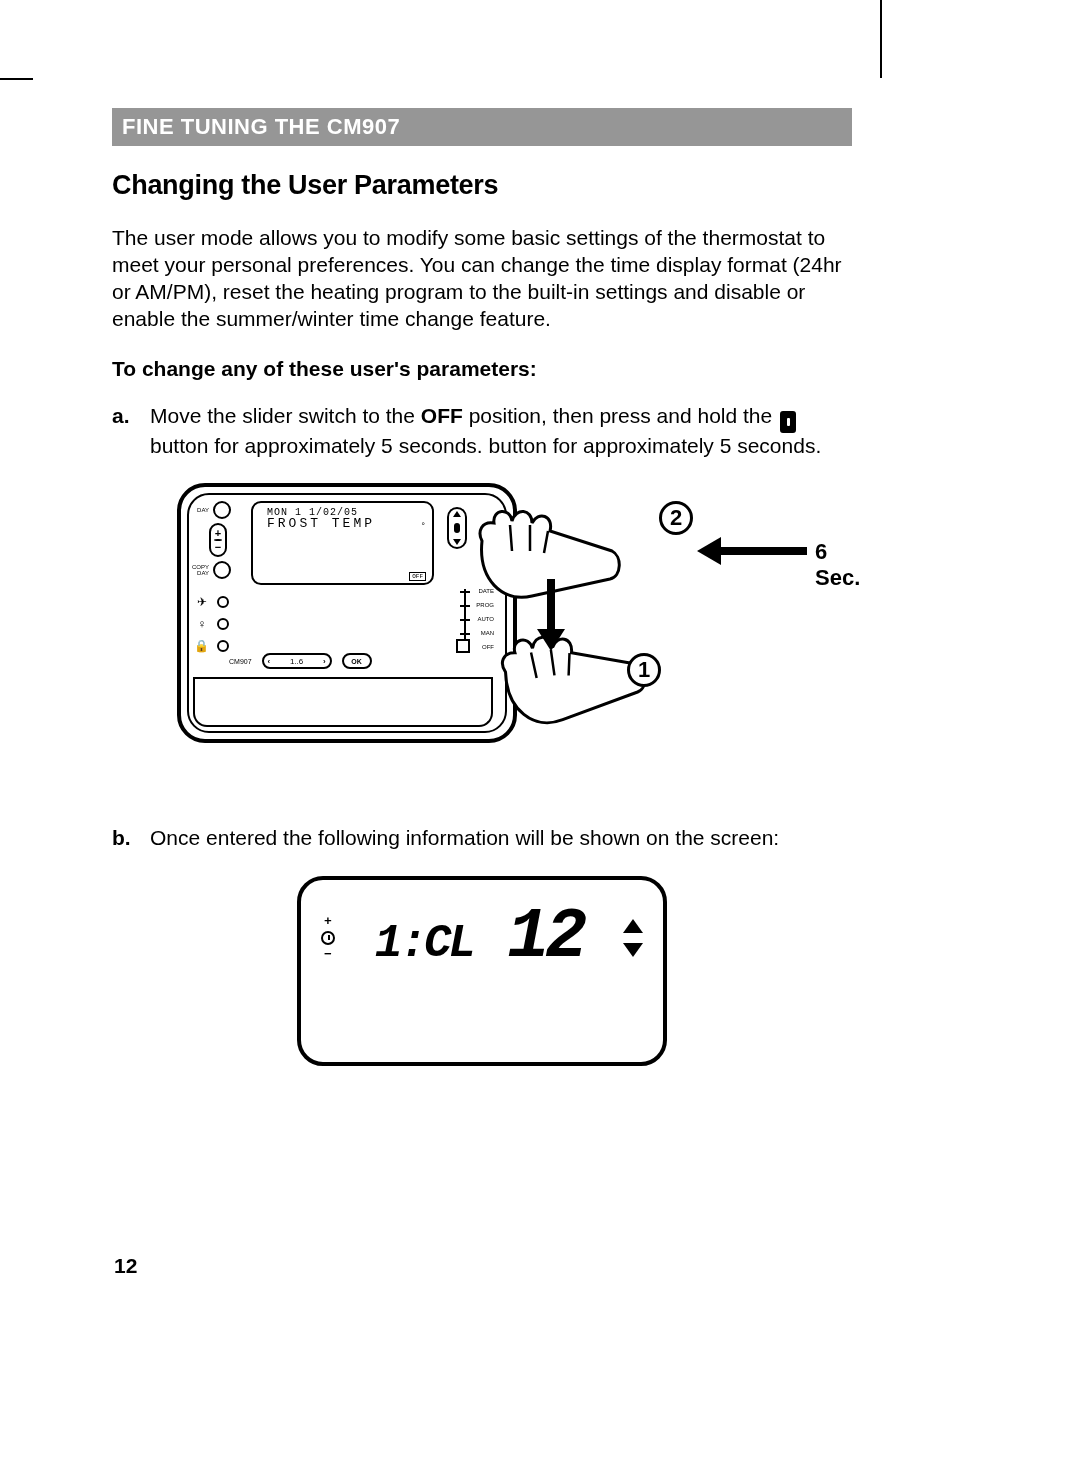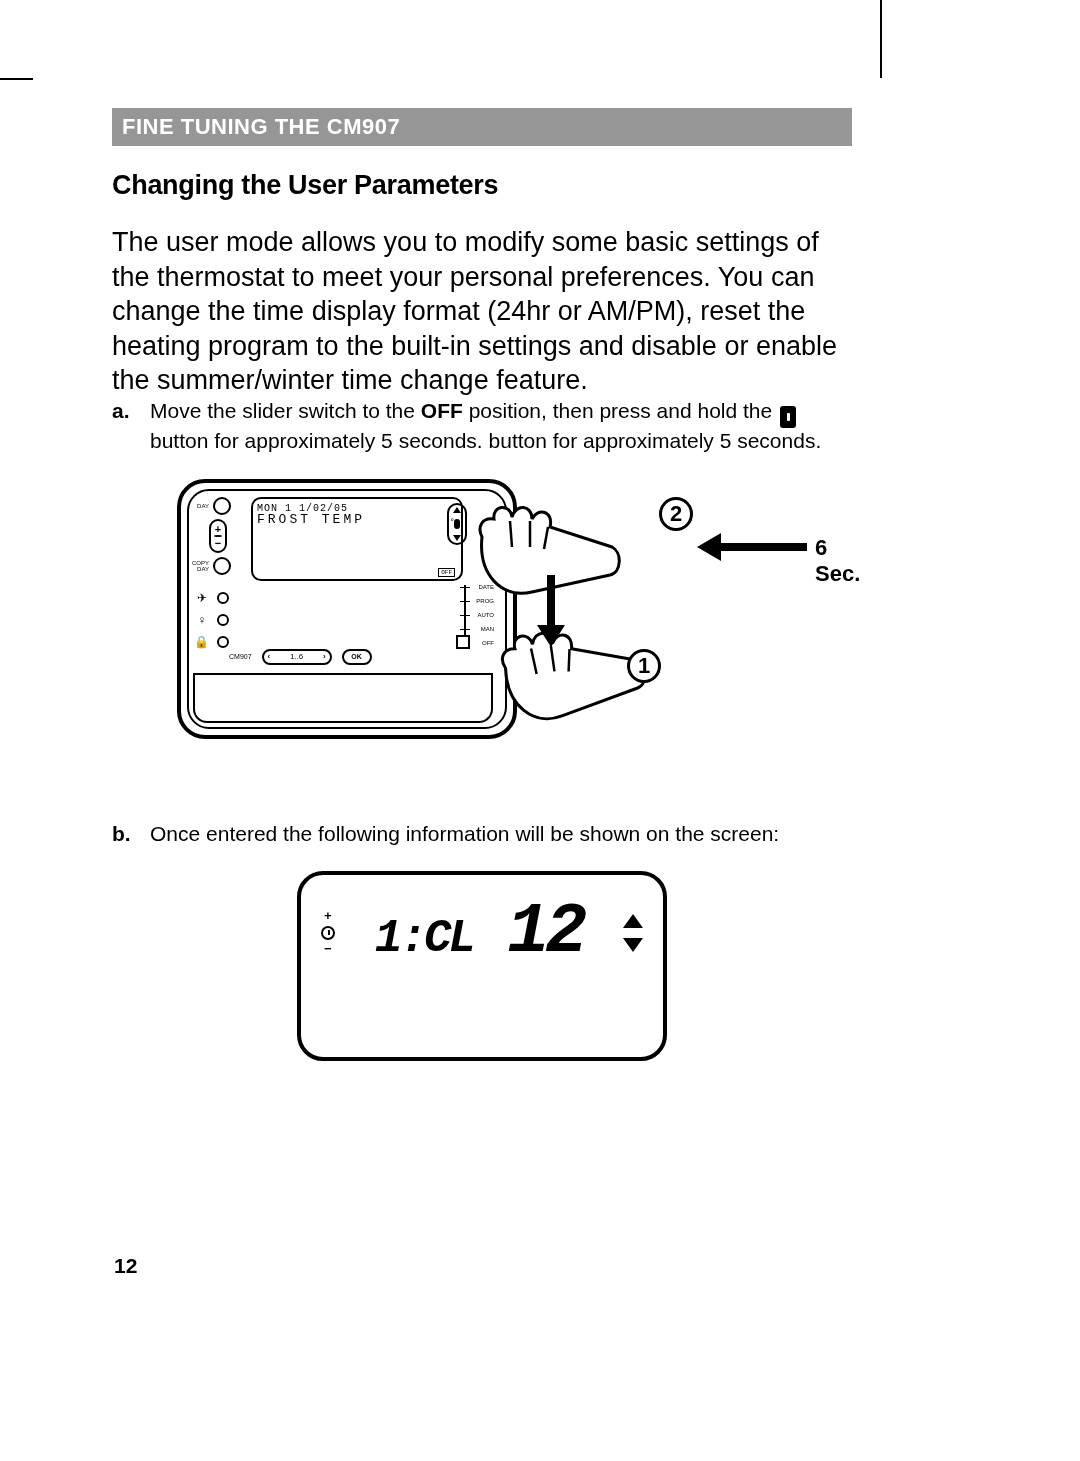--- a/index.html
+++ b/index.html
@@ -9,21 +9,21 @@
   
   .crop-top-right { position:absolute; left:880px; top:0; width:2px; height:78px; background:#000; }
   .crop-top-left  { position:absolute; left:0; top:78px; width:33px; height:2px; background:#000; }
 
   .content { position:absolute; left:112px; top:108px; width:740px; }
 
   .section-bar { background:#969696; color:#fff; font-weight:bold; font-size:22px; letter-spacing:0.5px; padding:6px 10px 6px 10px; margin-bottom:24px; }
 
   h2.sub { font-weight:bold; font-size:27px; margin-bottom:24px; letter-spacing:-0.3px; }
 
-  p.body { font-size:27px; line-height:1.28; }
+  p.body { font-size:21px; line-height:1.28; margin-bottom:24px; }
 
   p.lead { font-weight:bold; font-size:21px; margin-bottom:22px; }
 
   ol.steps { list-style:none; margin-left:0; padding-left:0; }
   ol.steps > li { display:flex; gap:10px; font-size:21px; line-height:1.28; margin-bottom:24px; }
   ol.steps > li .mk { font-weight:bold; min-width:28px; }
   ol.steps > li .txt { flex:1; }
   ol.steps b { font-weight:bold; }
 
   .i-btn { display:inline-flex; align-items:center; justify-content:center; width:16px; height:22px; border:2px solid #000; border-radius:3px; background:#000; color:#fff; font-size:13px; font-weight:bold; vertical-align:-3px; margin:0 2px; }
@@ -42,21 +42,21 @@
   .sbtn .lbl { font-size:6px; text-align:right; width:18px; line-height:1; }
   .sbtn .ring { width:18px; height:18px; border:2px solid #000; border-radius:50%; display:flex; align-items:center; justify-content:center; }
   .pill { width:18px; height:34px; border:2px solid #000; border-radius:9px; display:flex; flex-direction:column; align-items:center; justify-content:space-between; padding:2px 0; font-size:11px; font-weight:bold; }
   .pill .c { width:8px; height:8px; border:1.5px solid #000; border-radius:50%; }
 
   .icon-row { position:absolute; left:14px; top:108px; display:flex; flex-direction:column; gap:8px; }
   .icon-row > div { display:flex; align-items:center; gap:8px; }
   .dot-sm { width:12px; height:12px; border:2px solid #000; border-radius:50%; }
   .ic { width:14px; height:14px; display:flex; align-items:center; justify-content:center; font-size:12px; }
 
-  .lcd { position:absolute; left:70px; top:14px; width:212px; height:84px; border:2px solid #000; border-radius:10px; padding:4px 4px; font-family:"Courier New",monospace; }
+  .lcd { position:absolute; left:70px; top:14px; width:183px; height:84px; border:2px solid #000; border-radius:10px; padding:4px 14px; font-family:"Courier New",monospace; }
   .lcd .date { font-size:10px; letter-spacing:1px; }
   .lcd .big { display:flex; align-items:baseline; gap:18px; margin-top:2px; }
   .lcd .t1 { font-size:28px; font-weight:bold; font-style:italic; letter-spacing:-2px; }
   .lcd .t2 { font-size:34px; font-weight:bold; font-style:italic; position:relative; }
   .lcd .deg { position:absolute; right:6px; top:18px; font-size:9px; }
   .lcd .sub { font-size:13px; letter-spacing:3px; margin-top:-2px; }
   .lcd .off-tag { position:absolute; right:6px; bottom:2px; font-size:6px; border:1px solid #000; padding:0 2px; }
 
   .temp-pill { position:absolute; left:266px; top:20px; width:20px; height:42px; border:2px solid #000; border-radius:10px; display:flex; flex-direction:column; align-items:center; justify-content:space-between; padding:2px 0; font-size:9px; }
   .temp-pill .tri-up   { width:0;height:0;border-left:4px solid transparent;border-right:4px solid transparent;border-bottom:6px solid #000;}
@@ -121,20 +121,21 @@
   <div class="crop-top-left"></div>
 
   <div class="content">
 
     <div class="section-bar">FINE TUNING THE CM907</div>
 
     <h2 class="sub">Changing the User Parameters</h2>
 
     <p class="body">The user mode allows you to modify some basic settings of the thermostat to meet your personal preferences. You can change the time display format (24hr or AM/PM), reset the heating program to the built-in settings and disable or enable the summer/winter time change feature.</p>
 
+    <p class="lead">To change any of these user's parameters:</p>
 
     <ol class="steps">
       <li>
         <span class="mk">a.</span>
         <span class="txt">
           <span>Move the slider switch to the </span><b>OFF</b><span> position, then press and hold the </span><span class="i-btn">
               <span class="stem"></span>
             </span><span> button for approximately 5 seconds. button for approximately 5 seconds.</span>
         </span>
       </li>

